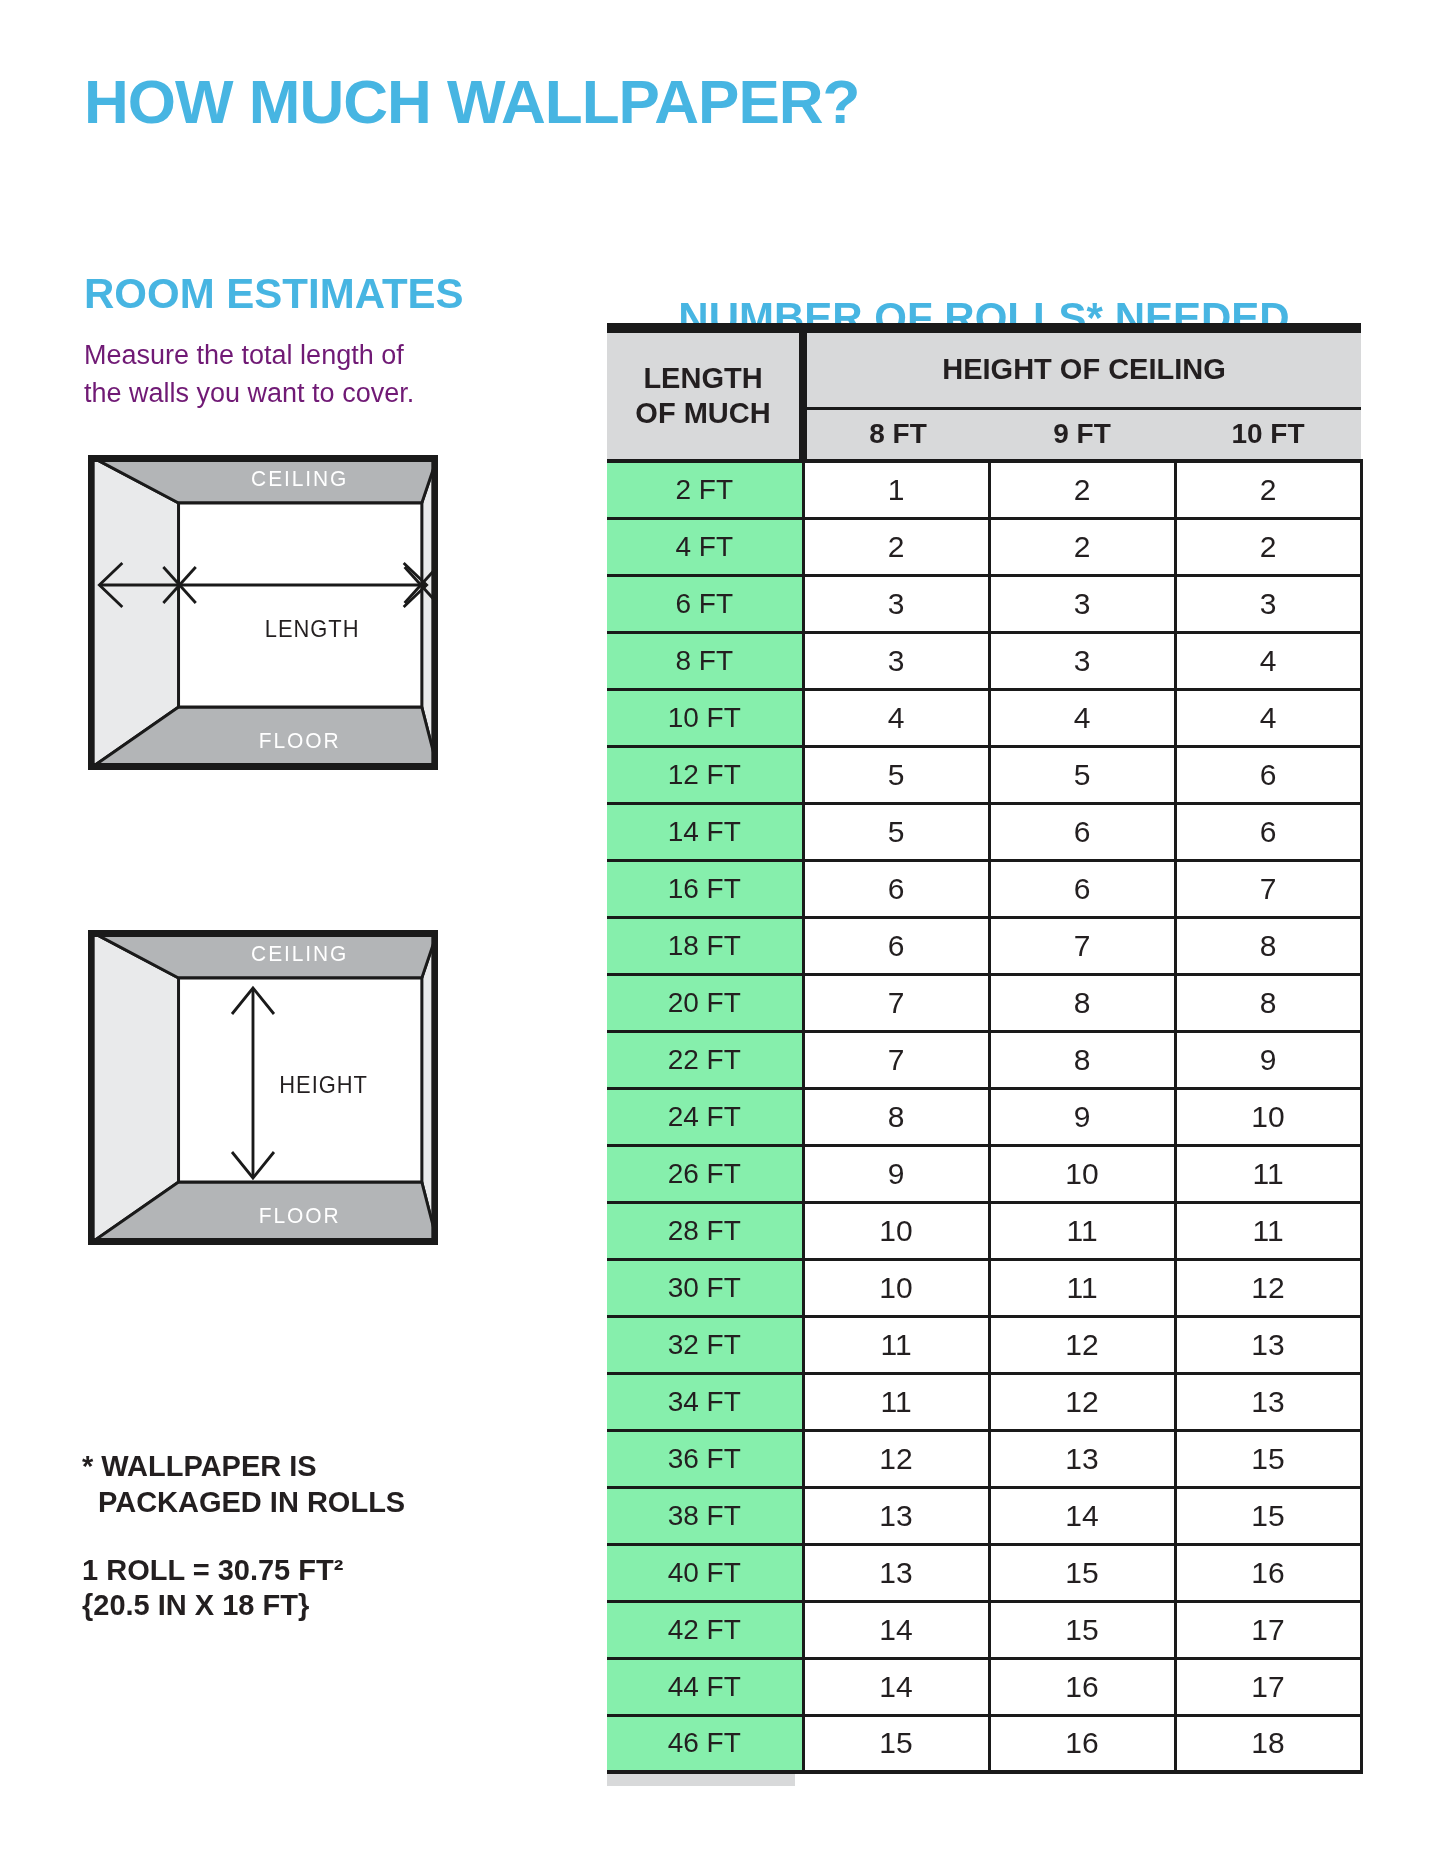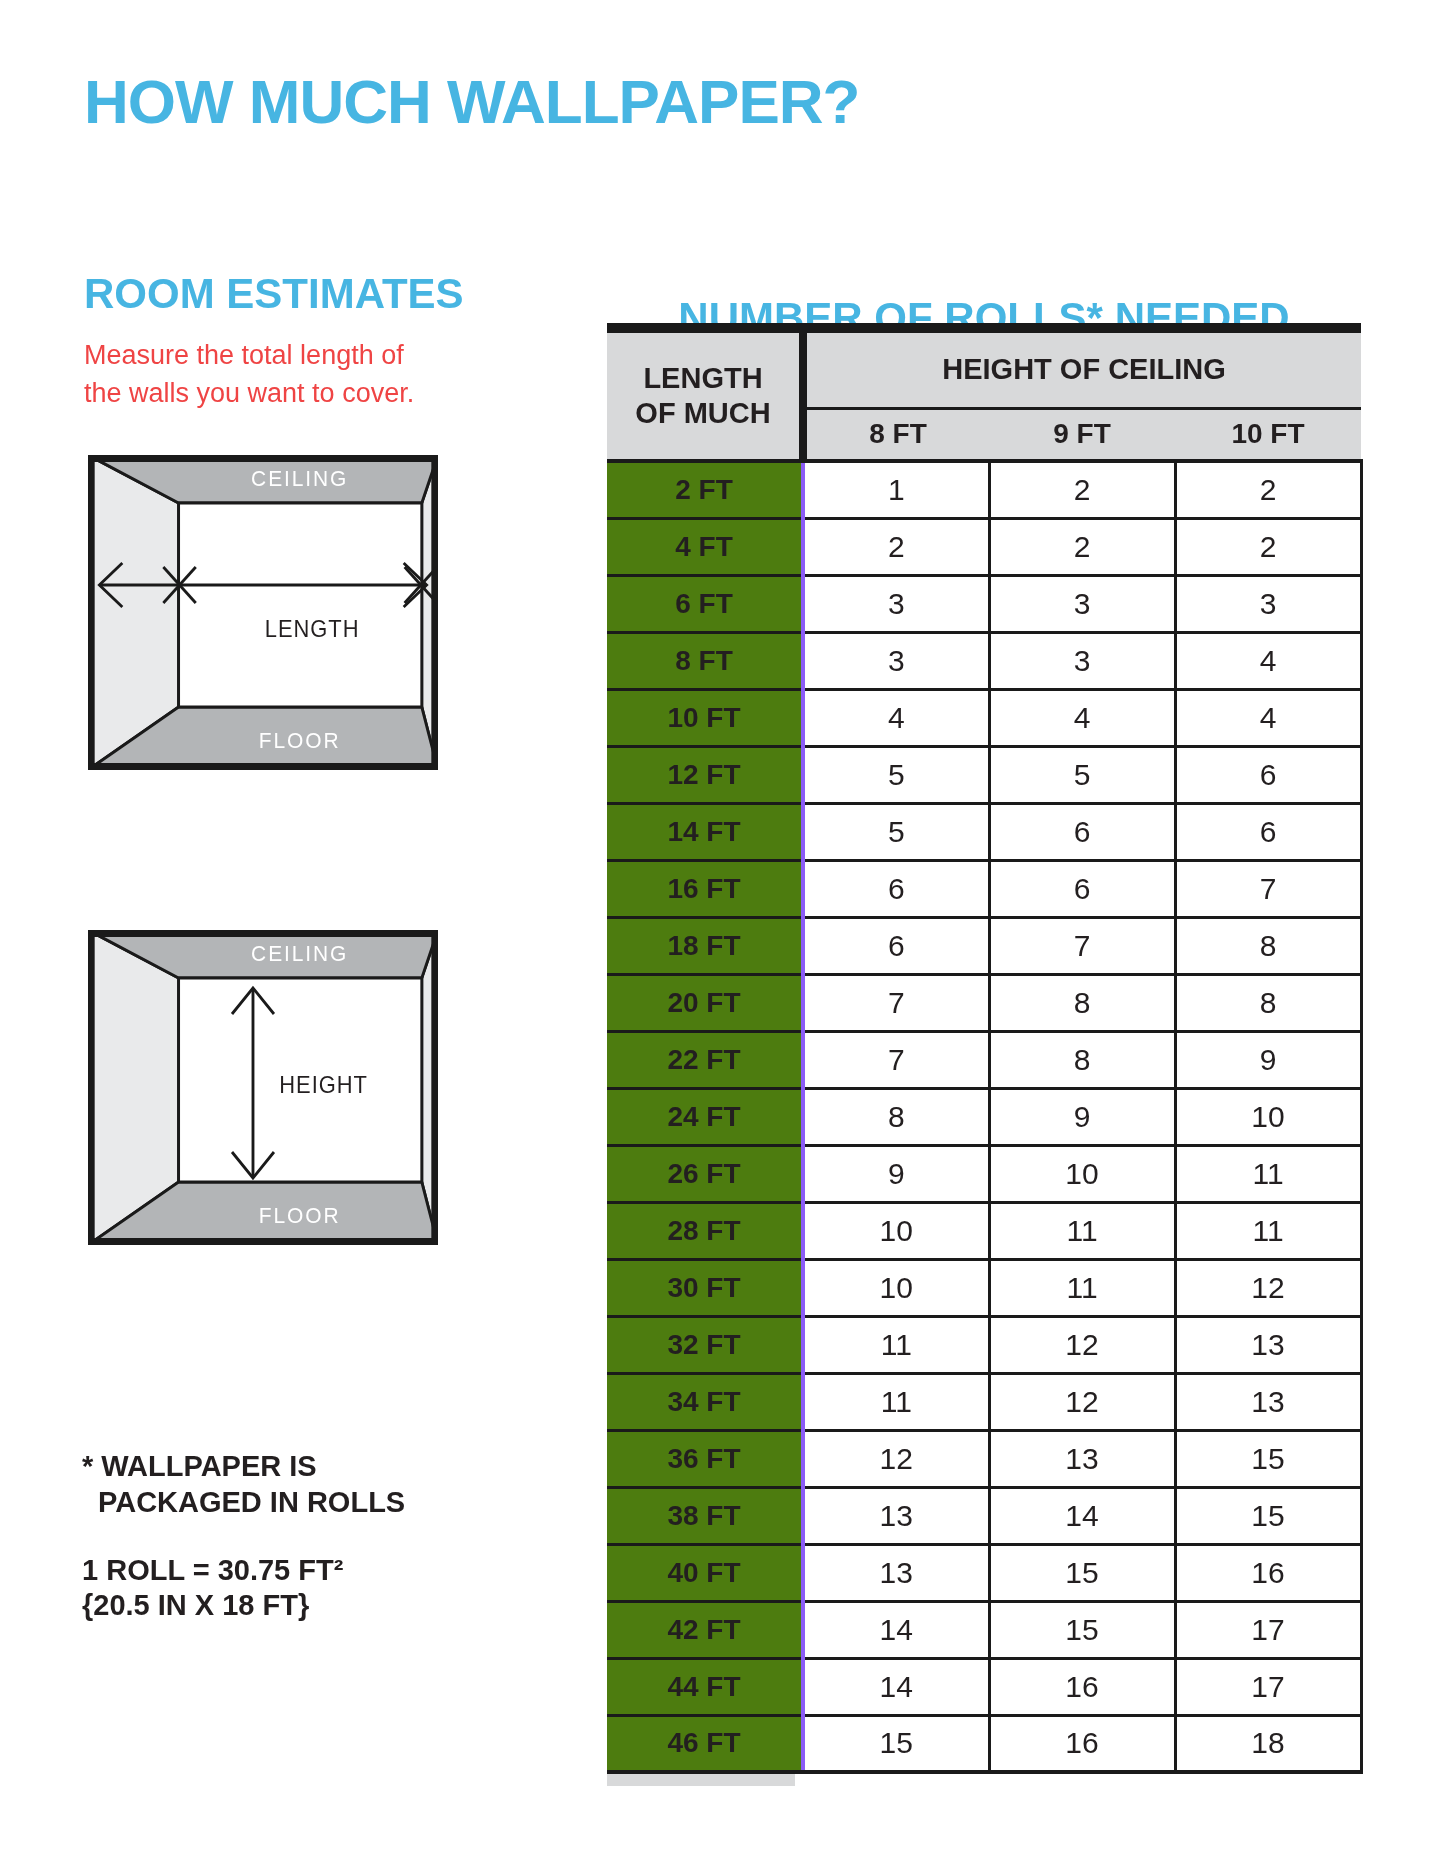--- a/index.html
+++ b/index.html
@@ -9,21 +9,21 @@
     font-family:"Liberation Sans","DejaVu Sans",sans-serif; color:#231f20; overflow:hidden;
   }
   .title {
     position:absolute; left:84px; top:66px; font-size:62px; font-weight:bold;
     color:#47b5e2; letter-spacing:-1px; white-space:nowrap;
   }
   .section-heading { position:absolute; font-size:42px; font-weight:bold; color:#47b5e2; letter-spacing:0; }
   #room-estimates-heading { left:84px; top:270px; }
   #rolls-heading { left:607px; top:270px; width:754px; text-align:center;margin-top:24px; }
 
-  .body-text { position:absolute; left:84px; font-size:27px; line-height:38px; color:#ef4444; }
+  .body-text { position:absolute; left:84px; font-size:27px; line-height:38px; color:#701a75; }
   #para-length { top:336px; }
   #para-height { top:816px; }
   #para-chart  { top:1280px; }
 
   .room-svg { position:absolute; left:88px; width:350px; height:315px; }
   #diagram-length { top:455px; }
   #diagram-height { top:930px; }
 
   .wall-side { fill:#e9eaeb; stroke:#1a1a1a; stroke-width:3; }
   .wall-cf   { fill:#b3b5b7; stroke:#1a1a1a; stroke-width:3; }
@@ -44,22 +44,22 @@
   table.rolls { border-collapse:collapse; table-layout:fixed; width:754px; }
   col.c-label { width:196px; } col.c-val { width:186px; }
   .rolls th, .rolls td { text-align:center; vertical-align:middle; }
   .len-hd {
     background:#d8d9da; border-right:8px solid #1a1a1a; border-bottom:4px solid #1a1a1a;
     font-weight:bold; font-size:29px; line-height:35px;
   }
   .ceil-hd { background:#d8d9da; border-bottom:3px solid #1a1a1a; height:75px; font-weight:bold; font-size:29px; }
   .sub-hd  { background:#d8d9da; border-bottom:4px solid #1a1a1a; height:53px; font-weight:bold; font-size:28px; }
   .rolls tbody th.row-label {
-    background:#4d7c0f; border-right:4px solid #8b5cf6; border-bottom:3px solid #1a1a1a;
-    font-weight:bold; font-size:28px; height:57px;
+    background:#86efac; border-right:2px solid #8b5cf6; border-bottom:3px solid #1a1a1a;
+    font-weight:normal; font-size:28px; height:57px;
   }
   .rolls tbody td {
     background:#ffffff; border-left:3px solid #1a1a1a; border-right:3px solid #1a1a1a;
     border-bottom:3px solid #1a1a1a; font-size:30px; font-weight:normal; height:57px;
   }
   .rolls tbody tr:last-child td, .rolls tbody tr:last-child th { border-bottom:4px solid #1a1a1a; }
   .gray-tail { width:188px; height:12px; background:#d8d9da; }
 </style>
 </head>
 <body>

